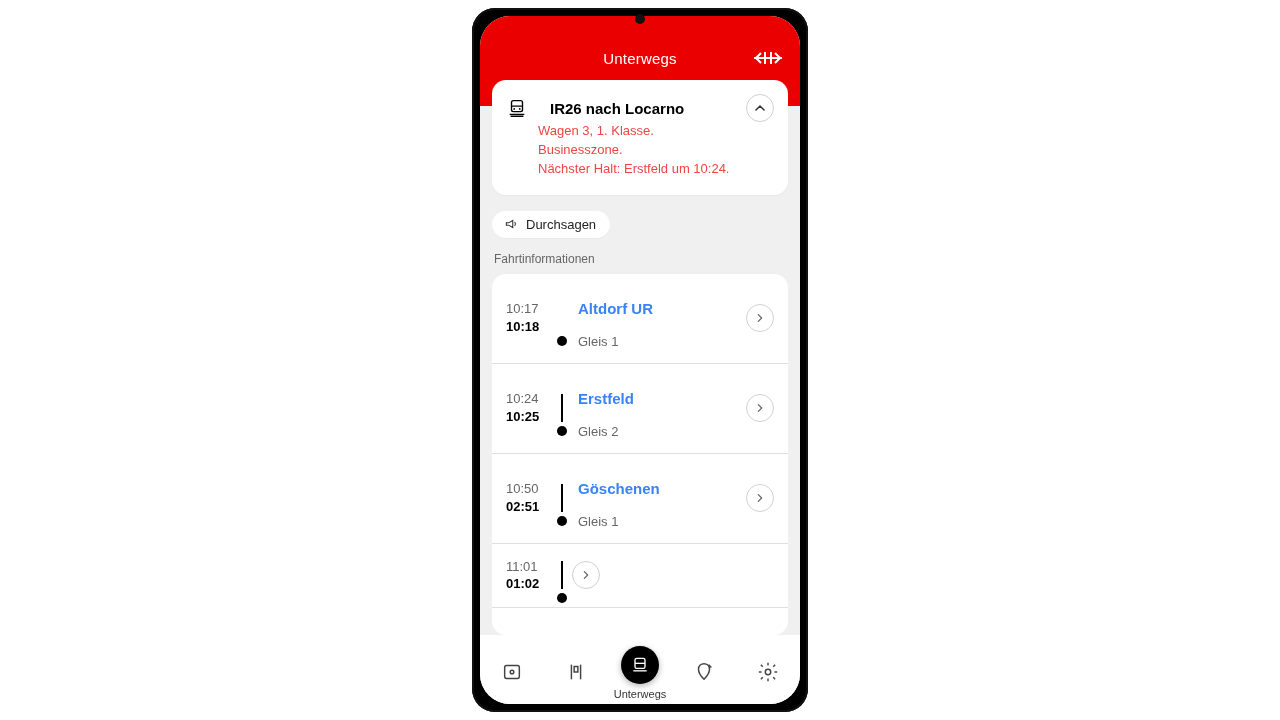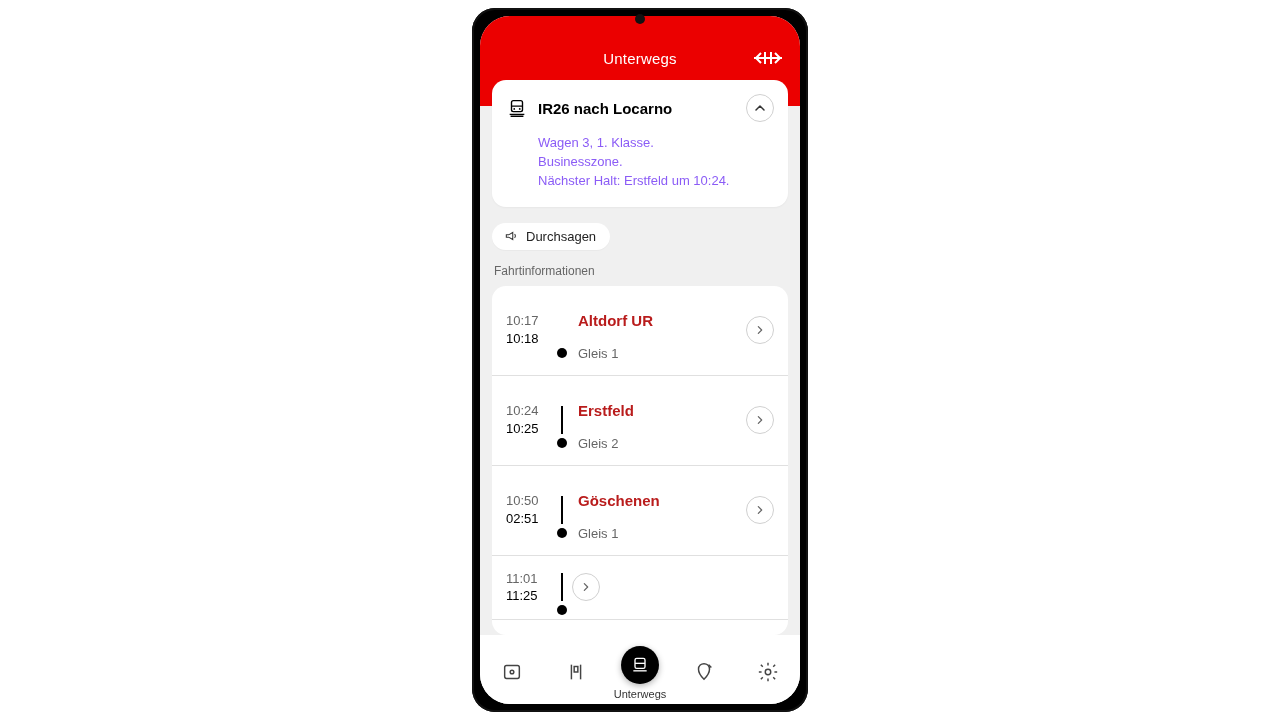--- a/index.html
+++ b/index.html
@@ -58,30 +58,30 @@
   .header-card-wrap{
     background:linear-gradient(to bottom,var(--sbb-red) 0,var(--sbb-red) 26px,var(--gray-bg) 26px,var(--gray-bg) 100%);
     padding:0 12px 12px;
     flex:none;
   }
   .header-card{
     background:#fff;border-radius:14px;
     padding:14px 14px 16px 14px;
     box-shadow:0 1px 2px rgba(0,0,0,.04);
   }
-  .hc-row1{display:flex;align-items:center;gap:10px;}
+  .hc-row1{display:flex;align-items:center;gap:22px;}
   .train-icon{flex:none;width:22px;height:22px;color:#000;}
   .hc-title{font-weight:700;font-size:15px;color:#000;flex:1;}
   .circle-btn{
     width:26px;height:26px;border-radius:50%;
     border:1px solid #d0d0d0;background:#fff;
     display:flex;align-items:center;justify-content:center;
     flex:none;
   }
-  .hc-sub{margin-left:32px;margin-top:12px;color:#8b5cf6;font-size:13px;line-height:1.45;}
+  .hc-sub{margin-left:32px;color:#ef4444;font-size:13px;line-height:1.45;}
   .content{
     flex:1;overflow:hidden;
     background:var(--gray-bg);
     display:flex;flex-direction:column;
   }
   .chip{
     margin:4px 12px 10px;
     align-self:flex-start;
     background:#fff;border-radius:18px;
     padding:6px 14px 6px 12px;
@@ -102,36 +102,36 @@
   }
   .stop-row{
     display:flex;align-items:center;
     padding:14px 14px 14px 14px;
     border-bottom:1px solid var(--stroke);
     position:relative;
     min-height:58px;
     box-sizing:border-box;
   }
   .times{width:46px;flex:none;font-size:13px;color:#666;line-height:1.35;}
-  .times .dep{font-weight:400;color:#000;}
+  .times .dep{font-weight:700;color:#000;}
   .timeline-col{width:20px;flex:none;position:relative;height:100%;}
   .line-v{
     position:absolute;left:50%;transform:translateX(-50%);
     width:2px;background:#000;
     top:-14px;bottom:-14px;
   }
   .stop-row:first-child .line-v{top:24px;}
   .node{
     position:absolute;left:50%;transform:translate(-50%,0);
     top:18px;
     width:10px;height:10px;border-radius:50%;
     background:#000;
   }
   .stop-info{flex:1;padding-left:6px;padding-top:12px;font-size:13px;}
-  .stop-info .name{font-weight:700;color:#b91c1c;font-size:15px;margin-bottom:2px;}
+  .stop-info .name{font-weight:700;color:#3b82f6;font-size:15px;margin-bottom:2px;}
   .stop-info .platform{color:var(--gray-text);margin-top:17px;}
   .stop-chevron{align-self:center;}
   .bottom-nav{
     flex:none;height:64px;background:#fff;
     border-top:1px solid rgba(0,0,0,0);
     display:flex;align-items:center;justify-content:space-around;
     position:relative;
     padding-top:4px;
   }
   .nav-item{
@@ -271,21 +271,21 @@
             </div>
             <span class="circle-btn stop-chevron">
               <svg width="10" height="10" viewBox="0 0 12 12">
                 <polyline points="4,2 8,6 4,10" fill="none" stroke="#666" stroke-width="1.5" stroke-linecap="round" stroke-linejoin="round"></polyline>
               </svg>
             </span>
           </div>
           <div class="stop-row">
             <div class="times">
               <div>11:01</div>
-              <div class="dep">11:25</div>
+              <div class="dep">01:02</div>
             </div>
             <div class="timeline-col">
               <div class="line-v"></div>
               <div class="node"></div>
             </div>
             <span class="circle-btn stop-chevron">
               <svg width="10" height="10" viewBox="0 0 12 12">
                 <polyline points="4,2 8,6 4,10" fill="none" stroke="#666" stroke-width="1.5" stroke-linecap="round" stroke-linejoin="round"></polyline>
               </svg>
             </span>

